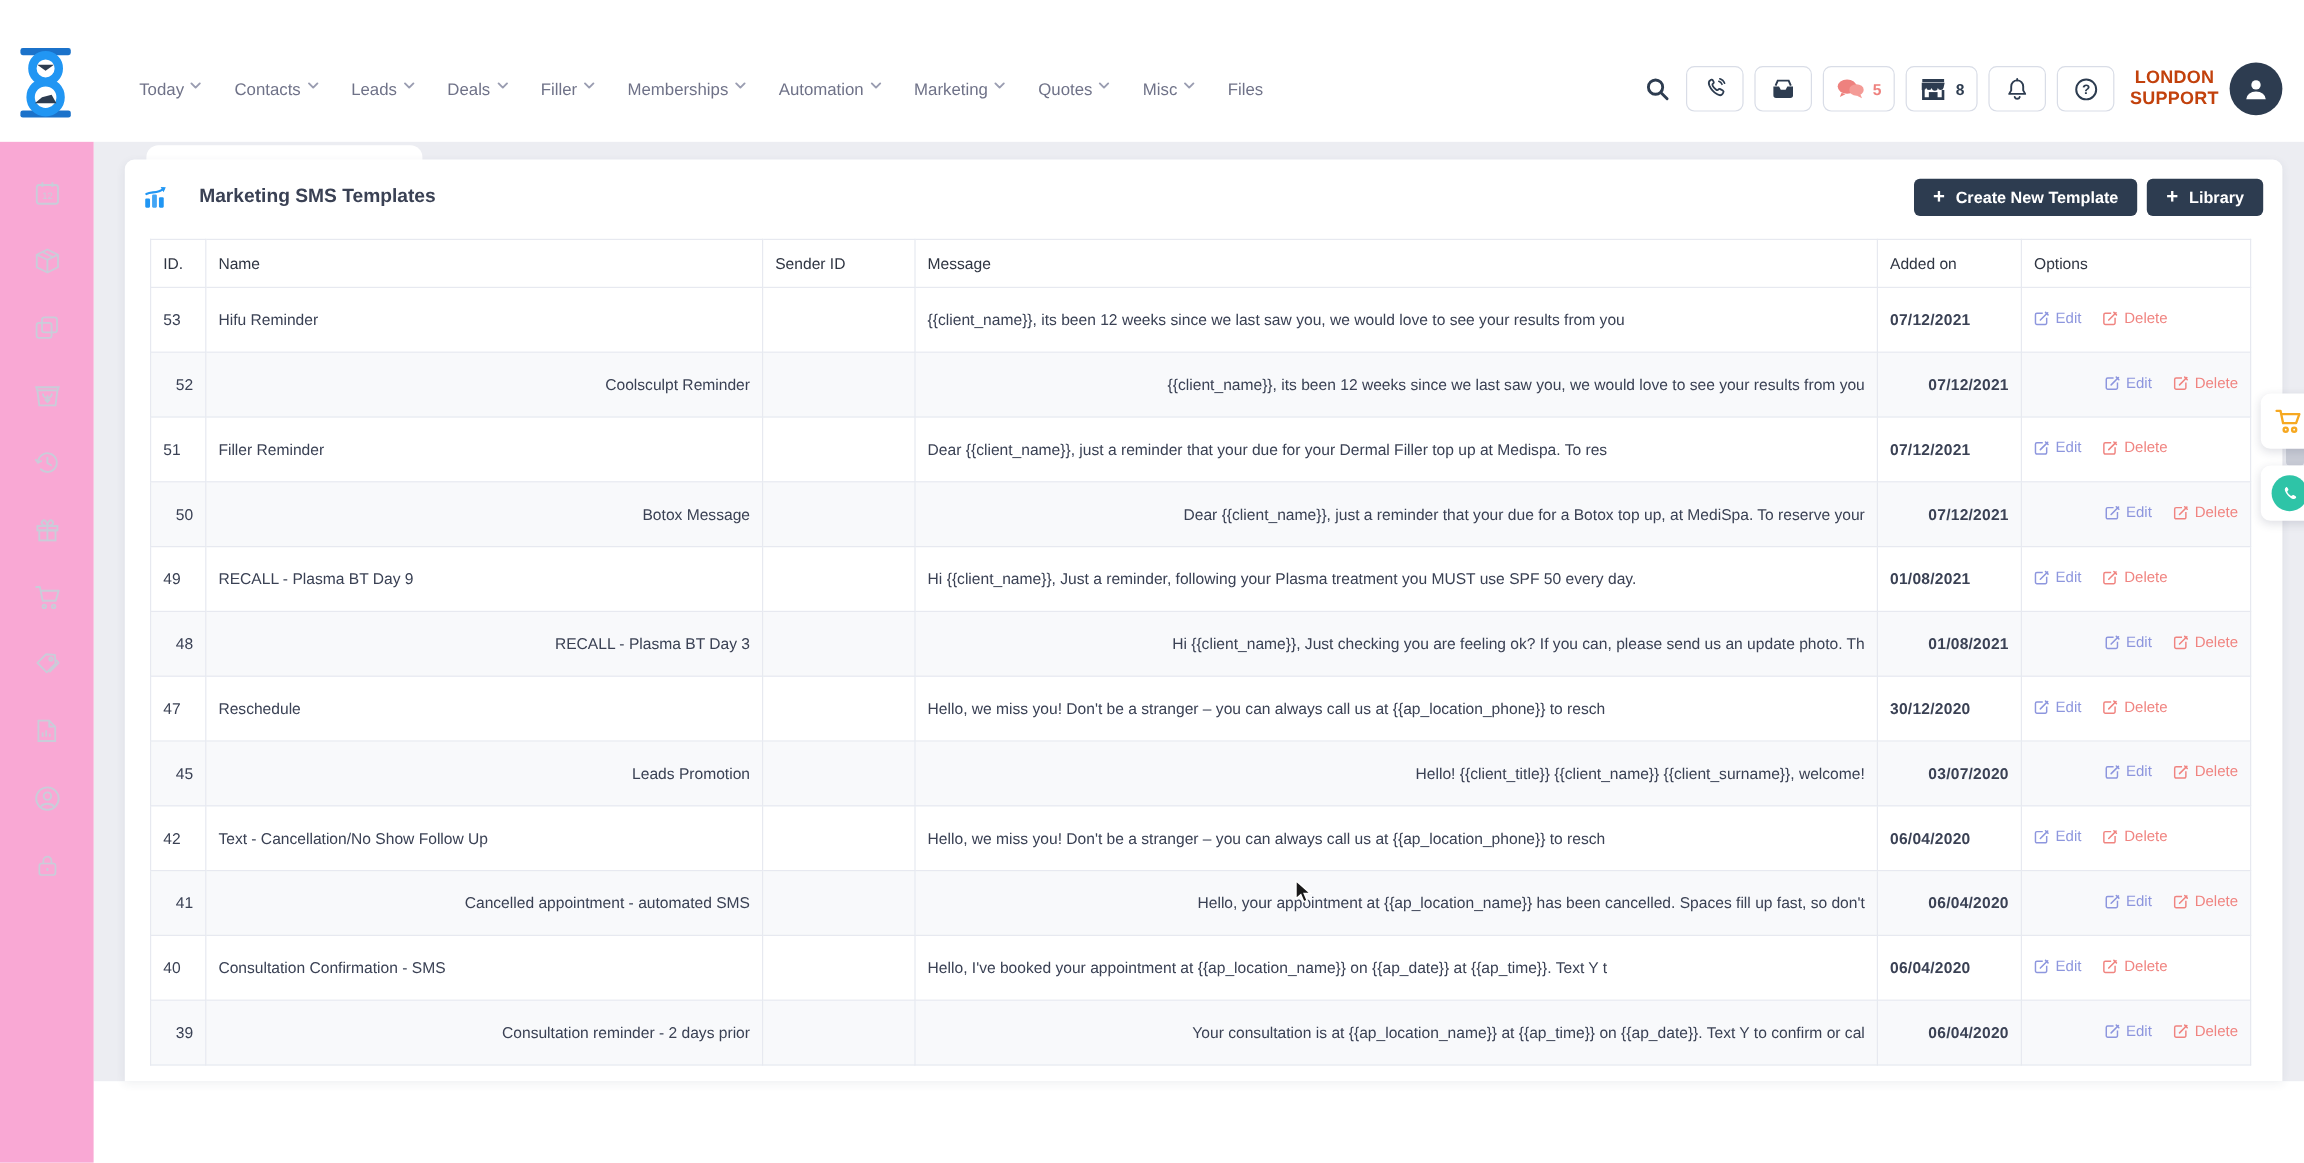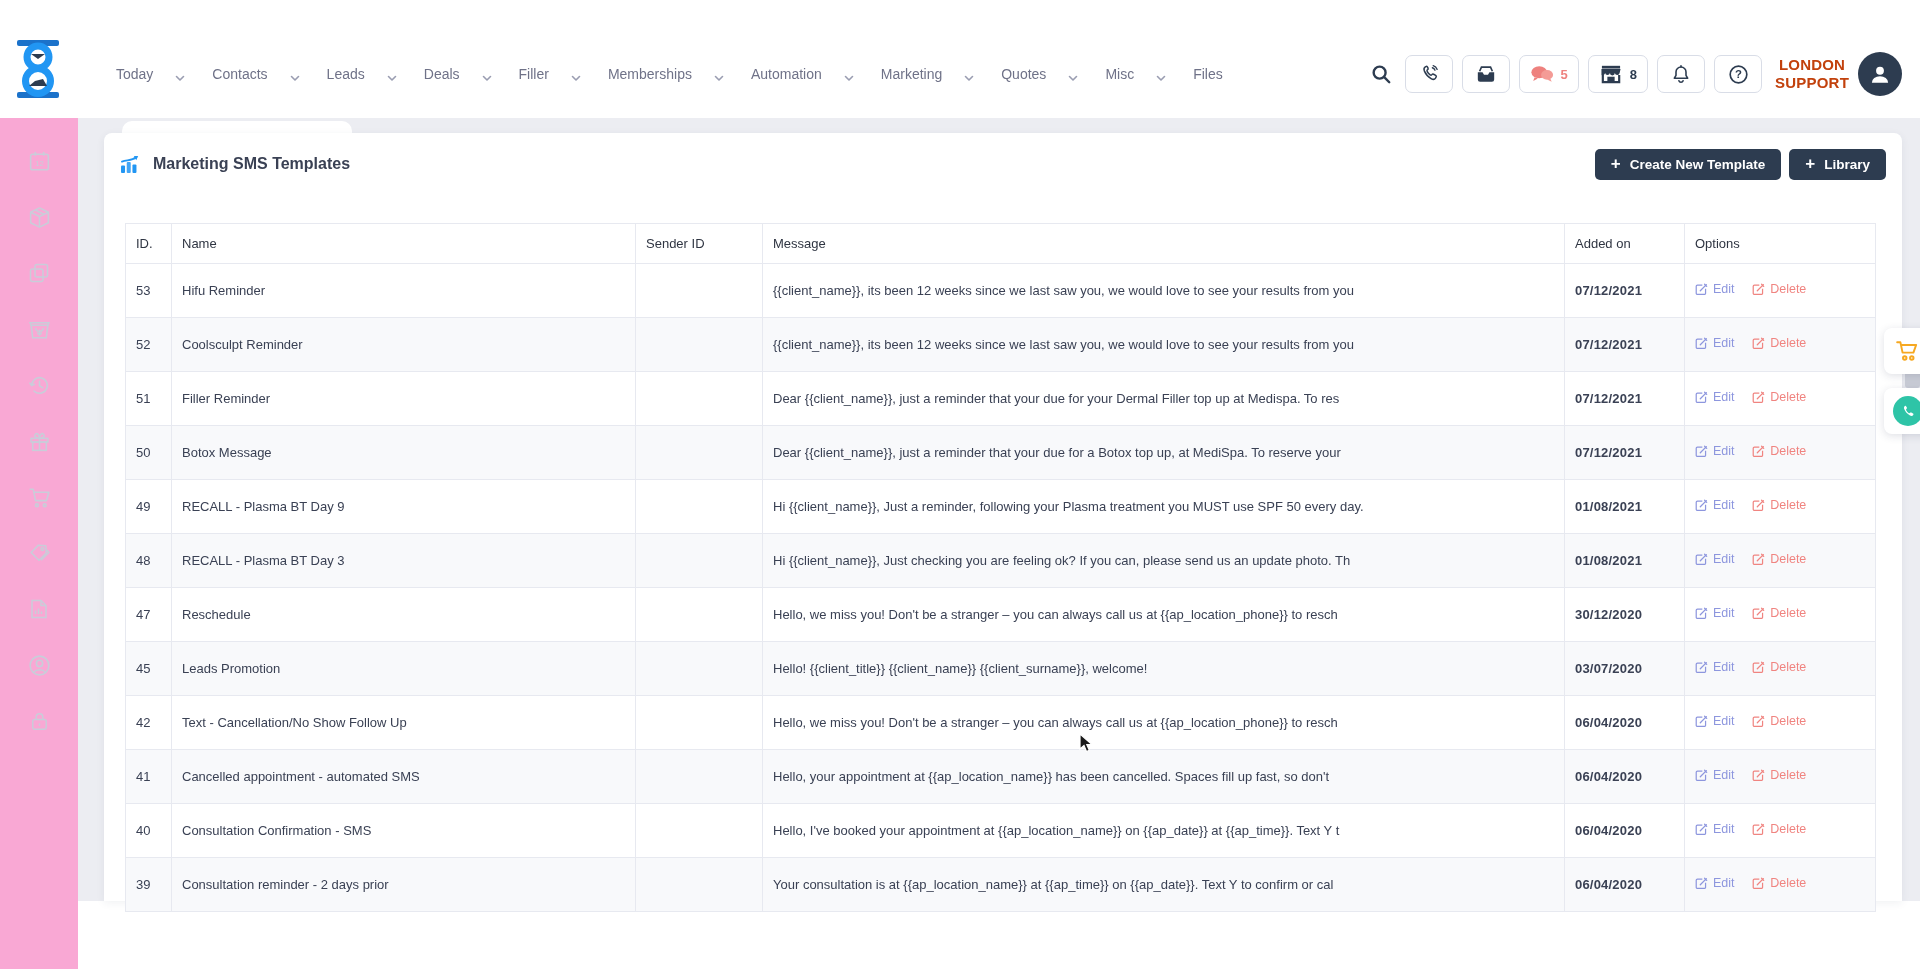--- a/index.html
+++ b/index.html
@@ -4,21 +4,21 @@
 <style>
   * { margin:0; padding:0; box-sizing:border-box; }
   html,body { width:1920px; height:969px; overflow:hidden; background:#fff;
     font-family:"Liberation Sans", sans-serif; color:#3a4154; }
   .page { position:relative; width:1920px; height:969px; }
 
   
   .topbar { position:absolute; left:0; top:0; width:1920px; height:118px; background:#fff; z-index:5; }
   .logo { position:absolute; left:12px; top:38px; width:52px; height:62px; }
   .nav { position:absolute; left:116px; top:30px; height:88px; display:flex; align-items:center; gap:27px; }
-  .nav-item { display:flex; align-items:flex-end; gap:22px; color:#6f7288; font-size:14px; cursor:pointer; white-space:nowrap; }
+  .nav-item { display:flex; align-items:flex-start; gap:5px; color:#6f7288; font-size:14px; cursor:pointer; white-space:nowrap; }
   .nav-item svg { margin-top:2px; }
 
   .actions { position:absolute; right:18px; top:30px; height:88px; display:flex; align-items:center; gap:9px; }
   .icon-plain { width:30px; height:30px; display:flex; align-items:center; justify-content:center; cursor:pointer; }
   .icon-box { height:38px; min-width:48px; padding:0 10px; border:1.5px solid #d9dde7; border-radius:7px;
     display:flex; align-items:center; justify-content:center; gap:7px; cursor:pointer; background:#fff; }
   .badge-num { font-size:13px; font-weight:bold; }
   .badge-salmon { color:#ee817e; }
   .badge-navy { color:#2d3c50; }
   .account-name { font-size:15px; font-weight:800; color:#c2410c; text-align:center; line-height:1.2; letter-spacing:.2px; margin-left:4px; }
@@ -29,32 +29,32 @@
   .side-icons { display:flex; flex-direction:column; align-items:center; padding-top:30px; gap:30px; }
   .side-icons .sicon { width:26px; height:26px; display:flex; align-items:center; justify-content:center; cursor:pointer; }
 
   
   .content-bg { position:absolute; left:78px; top:118px; width:1842px; height:783px; background:#ecedf2; }
   .card-tab { position:absolute; left:122px; top:121px; width:230px; height:14px; background:#fff; border-radius:10px 10px 0 0; }
   .card { position:absolute; left:104px; top:133px; width:1798px; height:768px; background:#fff;
     border-radius:8px 8px 0 0; box-shadow:0 2px 8px rgba(40,50,80,.07); }
 
   .card-head { position:absolute; left:0; top:0; width:100%; height:62px; display:flex; align-items:center; padding:0 16px; }
-  .card-title { display:flex; align-items:center; gap:10px; font-size:16px; font-weight:bold; color:#3a4154; }
+  .card-title { display:flex; align-items:center; gap:23px; font-size:16px; font-weight:bold; color:#3a4154; }
   .head-buttons { margin-left:auto; display:flex; gap:8px; }
   .btn-navy { height:31px; background:#2d3c50; color:#fff; border:none; border-radius:5px; font-family:inherit;
     font-size:13.5px; font-weight:bold; display:flex; align-items:center; gap:9px; padding:0 16px; cursor:pointer; }
   .btn-navy .plus { font-size:17px; font-weight:bold; line-height:1; margin-top:-1px; }
 
   
-  table.tpl { position:absolute; left:21px; top:90px; width:1750px; border-collapse:collapse; table-layout:fixed;padding-left:17px; }
+  table.tpl { position:absolute; left:21px; top:66px; width:1750px; border-collapse:collapse; table-layout:fixed;padding-left:17px; }
   table.tpl th, table.tpl td { border:1px solid #e7e9f0; font-size:13px; vertical-align:middle; padding:0 10px; text-align:left; }
   table.tpl th { height:40px; color:#2f3542; font-weight:normal; background:#fff; }
   table.tpl td { height:54px; color:#3a4154; }
-  tr.stripe td { background:#f8f9fb; }
+  tr.stripe td { background:#f8f9fb;text-align:right; }
   td.c-id { color:#353a4e; }
   td.c-date { font-weight:bold; color:#333a4d; letter-spacing:.2px; }
   .opt-link { display:inline-flex; align-items:center; gap:5px; font-size:12.5px; cursor:pointer; }
   .opt-edit { color:#8d96de; margin-right:14px; }
   .opt-delete { color:#f08480; }
 
   
   .float-sq { position:absolute; width:48px; height:46px; background:#fff; border-radius:8px 0 0 8px;
     box-shadow:0 2px 8px rgba(40,50,80,.15); display:flex; align-items:center; justify-content:center; z-index:6; }
   .float-cart { left:1884px; top:328px; }

